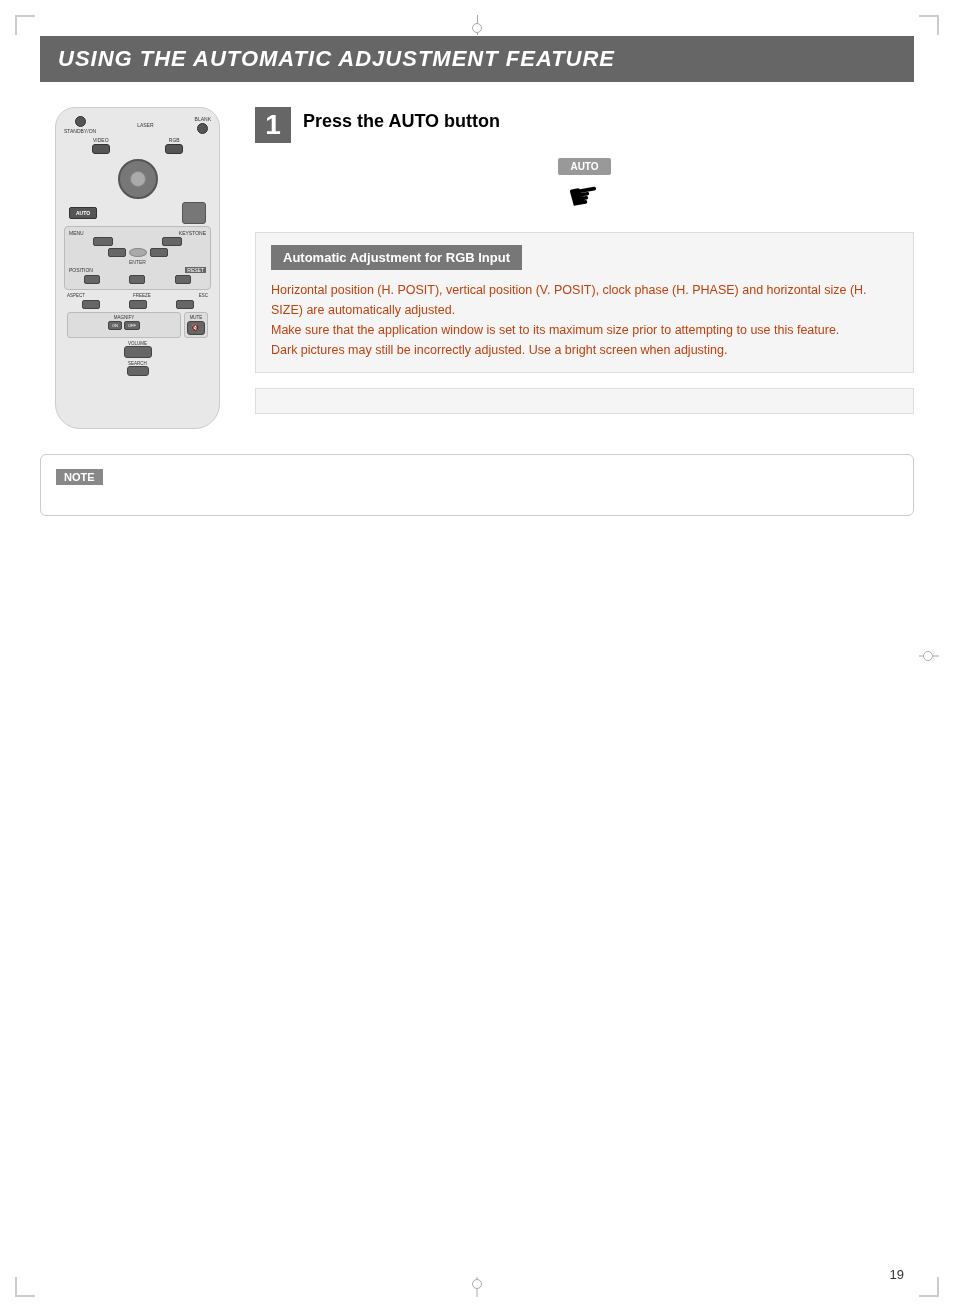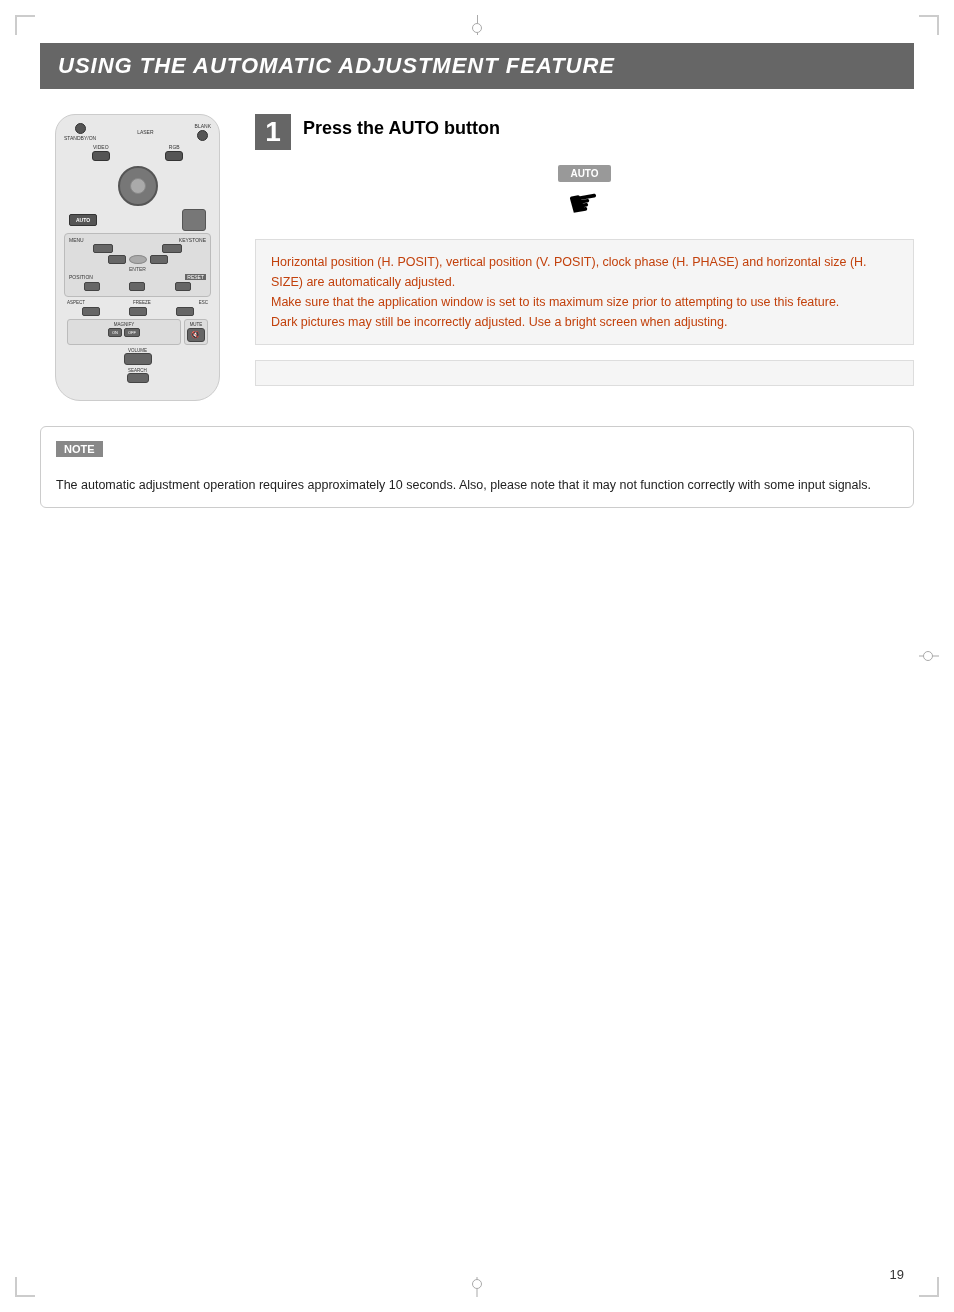--- a/index.html
+++ b/index.html
@@ -127,21 +127,21 @@
       right: 50px;
       font-size: 13px;
       color: #333;
     }
 
     
     .page-header {
       background: #666;
       padding: 10px 18px;
       margin-bottom: 25px;
-      margin-top: 13px;
+      margin-top: 6px;
     }
     .page-header h1 {
       color: #fff;
       font-size: 22px;
       font-weight: 900;
       letter-spacing: 1px;
       font-style: italic;
     }
 
     
@@ -520,31 +520,31 @@
     </div>
 
     <div class="auto-btn-illustration">
       <div class="auto-btn-box">
         <div class="auto-btn-label">AUTO</div>
         <div class="hand-icon">☛</div>
       </div>
     </div>
 
     <div class="adjustment-section">
+      <div class="adjustment-title">Automatic Adjustment for RGB Input</div>
       <div class="adjustment-text">
         Horizontal position (H. POSIT), vertical position (V. POSIT), clock phase (H. PHASE) and horizontal size (H. SIZE) are automatically adjusted.<br>
         Make sure that the application window is set to its maximum size prior to attempting to use this feature.<br>
         Dark pictures may still be incorrectly adjusted. Use a bright screen when adjusting.
       </div>
     </div>
 
     <div class="adjustment-section">
     </div>
 
   </div>
 </div>
 
 <div class="note-section">
   <div class="note-label">NOTE</div>
-  <div class="note-text">The automatic adjustment operation requires approximately 10 seconds. Also, please note that it may not function correctly with some input signals.</div>
 </div>
 
 <div class="page-number">19</div>
 
 </body></html>

